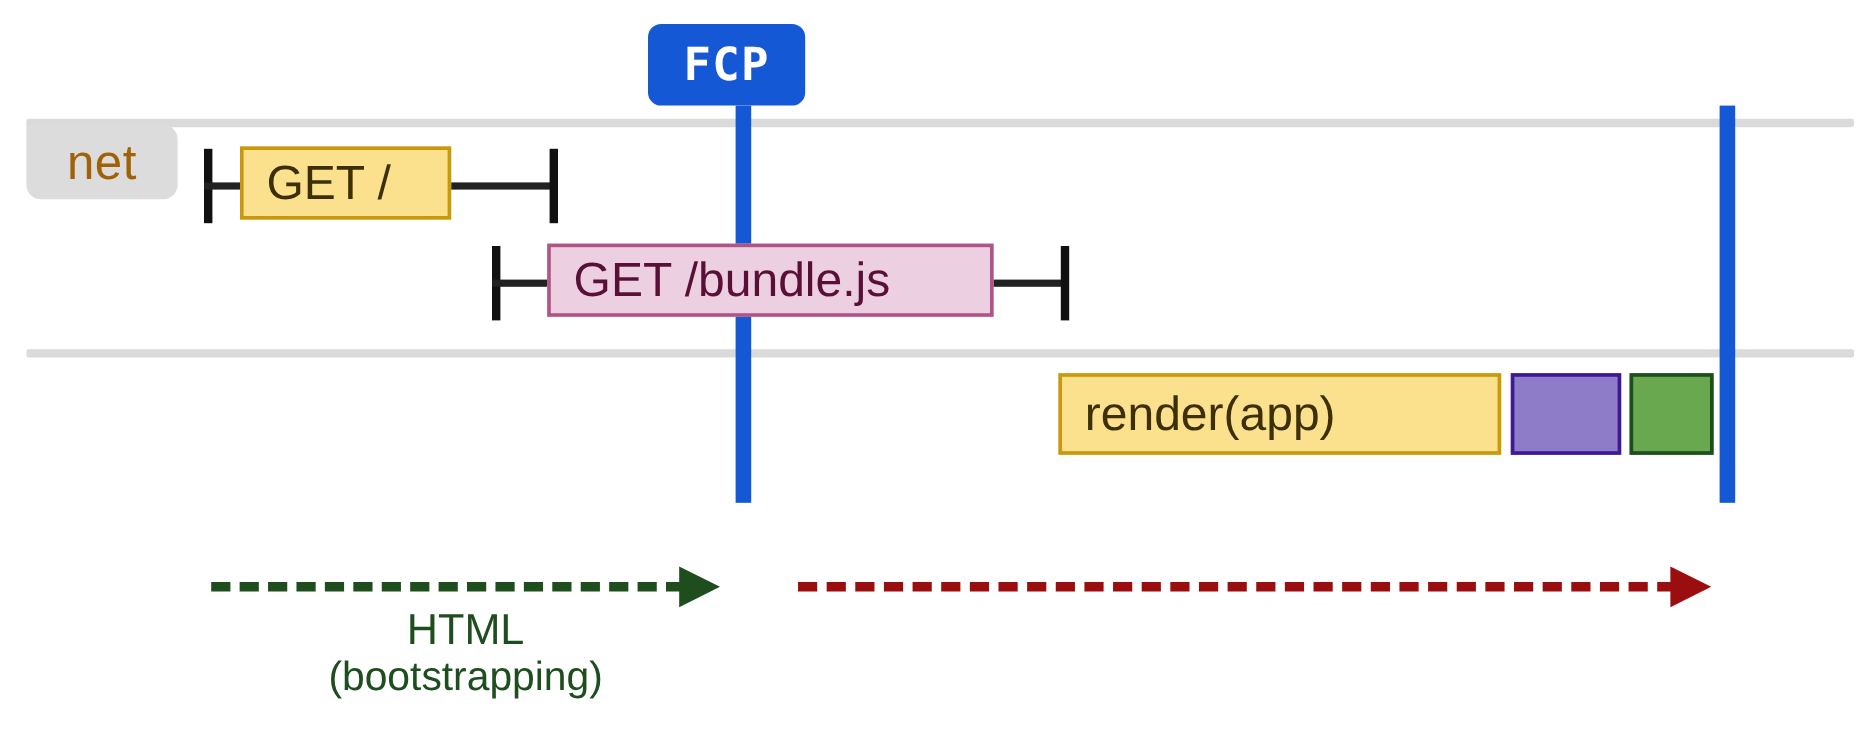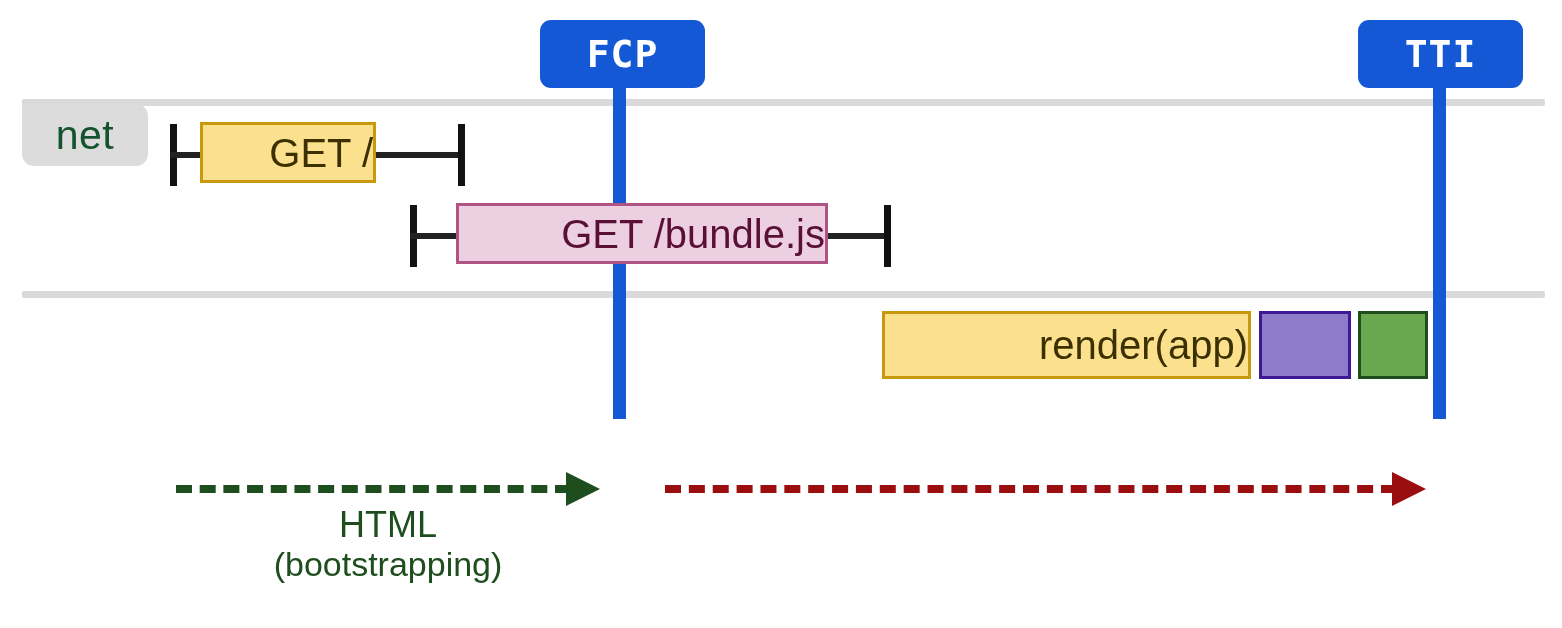--- a/index.html
+++ b/index.html
@@ -28,21 +28,21 @@
   }
 
   
   .lane-badge {
     position: absolute;
     background: #dcdcdc;
     border-radius: 12px;
     display: flex;
     align-items: center;
     justify-content: center;
-    color: #14532d;
+    color: #a16207;
     font-size: 41px;
     letter-spacing: 0.5px;
   }
 
   
   .marker-badge {
     position: absolute;
     background: #1558d6;
     border-radius: 11px;
     display: flex;
@@ -63,22 +63,23 @@
   }
 
   
   .bar {
     position: absolute;
     box-sizing: border-box;
     border-width: 3px;
     border-style: solid;
     display: flex;
     align-items: center;
-    justify-content: flex-end;
+    justify-content: flex-start;
     white-space: nowrap;
+    padding-left: 19px;
   }
   .bar-label {
     font-size: 40px;
     line-height: 1;
   }
 
   
   .whisker-cap {
     position: absolute;
     width: 7px;
@@ -131,28 +132,25 @@
 <div id="stage">
 
   <div class="lane-line" style="left:22px; top:99px; width:1523px;"></div>
   <div class="lane-line" style="left:22px; top:291px; width:1523px;"></div>
 
   <div class="lane-badge" style="left:22px; top:104px; width:126px; height:62px; border-top-left-radius:0;">
     <span>net</span>
   </div>
 
   <div class="marker-line" style="left:613px; top:88px; height:331px;"></div>
-  <div class="marker-badge mono" style="left:540px; top:20px; width:165px; height:68px;">
+  <div class="marker-badge mono" style="left:540px; top:20px; width:131px; height:68px;">
     <span>FCP</span>
   </div>
 
   <div class="marker-line" style="left:1433px; top:88px; height:331px;"></div>
-  <div class="marker-badge mono" style="left:1358px; top:20px; width:165px; height:68px;">
-    <span>TTI</span>
-  </div>
 
   <div class="whisker-cap" style="left:170px; top:124px; height:62px;"></div>
   <div class="whisker-line" style="left:170px; top:152px; width:36px;"></div>
   <div class="whisker-line" style="left:370px; top:152px; width:95px;"></div>
   <div class="whisker-cap" style="left:458px; top:124px; height:62px;"></div>
   <div class="bar" style="left:200px; top:122px; width:176px; height:61px;
               background:#fbe08d; border-color:#c9980c;">
     <span class="bar-label" style="color:#3d3000;">GET /</span>
   </div>
 

